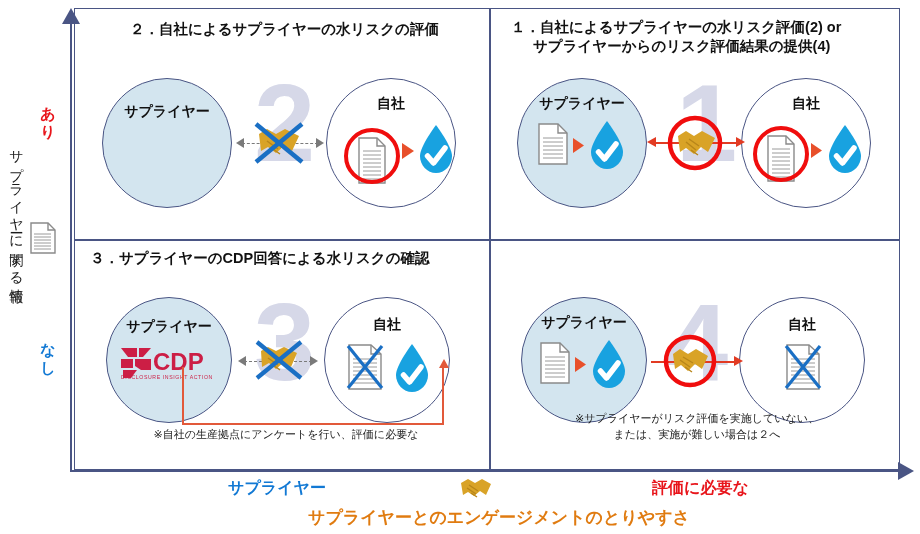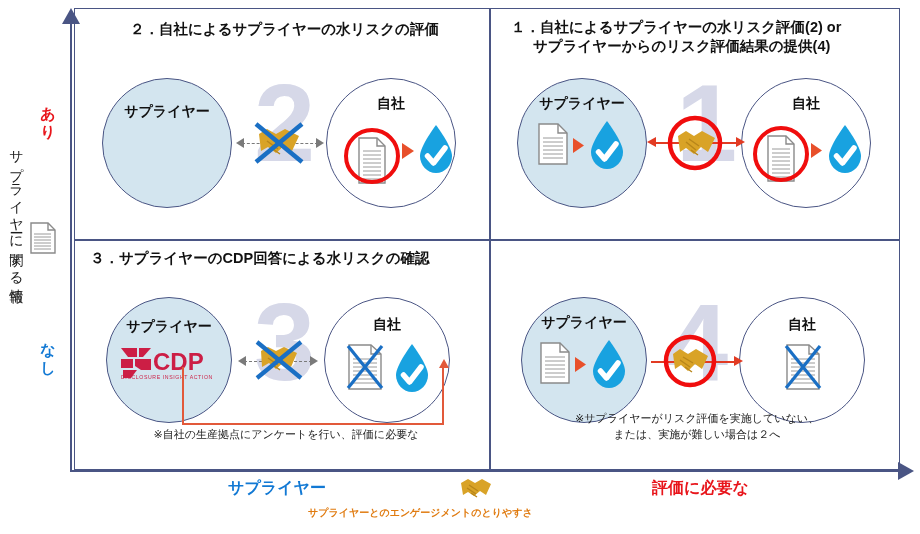--- a/index.html
+++ b/index.html
@@ -21,21 +21,21 @@
   .vtext{writing-mode:vertical-rl;text-orientation:upright;letter-spacing:1px;}
   #y-label-high{left:38px;top:96px;font-size:15px;font-weight:bold;color:#e8151b;}
   #y-label-low{left:38px;top:332px;font-size:15px;font-weight:bold;color:#1279d4;}
   #y-axis-title{left:8px;top:140px;font-size:14px;color:#1a1a1a;font-weight:normal;}
   #y-axis-doc-icon{left:30px;top:222px;}
 
   
   #x-label-hard{left:228px;top:478px;font-size:16px;font-weight:bold;color:#1279d4;}
   #x-label-easy{left:652px;top:478px;font-size:16px;font-weight:bold;color:#e8151b;}
   #x-axis-icon{left:456px;top:474px;}
-  #x-axis-title{left:308px;top:506px;font-size:10px;font-weight:bold;color:#e07b10;
+  #x-axis-title{left:308px;top:506px;font-size:17px;font-weight:bold;color:#e07b10;
       letter-spacing:0px;white-space:nowrap;}
 
   
   #matrix{left:74px;top:8px;width:826px;height:462px;border:1.5px solid #4a5584;
       box-sizing:border-box;}
   .vdiv{left:489px;top:8px;width:1.5px;height:462px;background:#4a5584;}
   .hdiv{left:74px;top:239px;width:826px;height:1.5px;background:#4a5584;}
 
   .quad{position:absolute;box-sizing:border-box;}
   #quad-2{left:76px;top:10px;width:412px;height:228px;}

